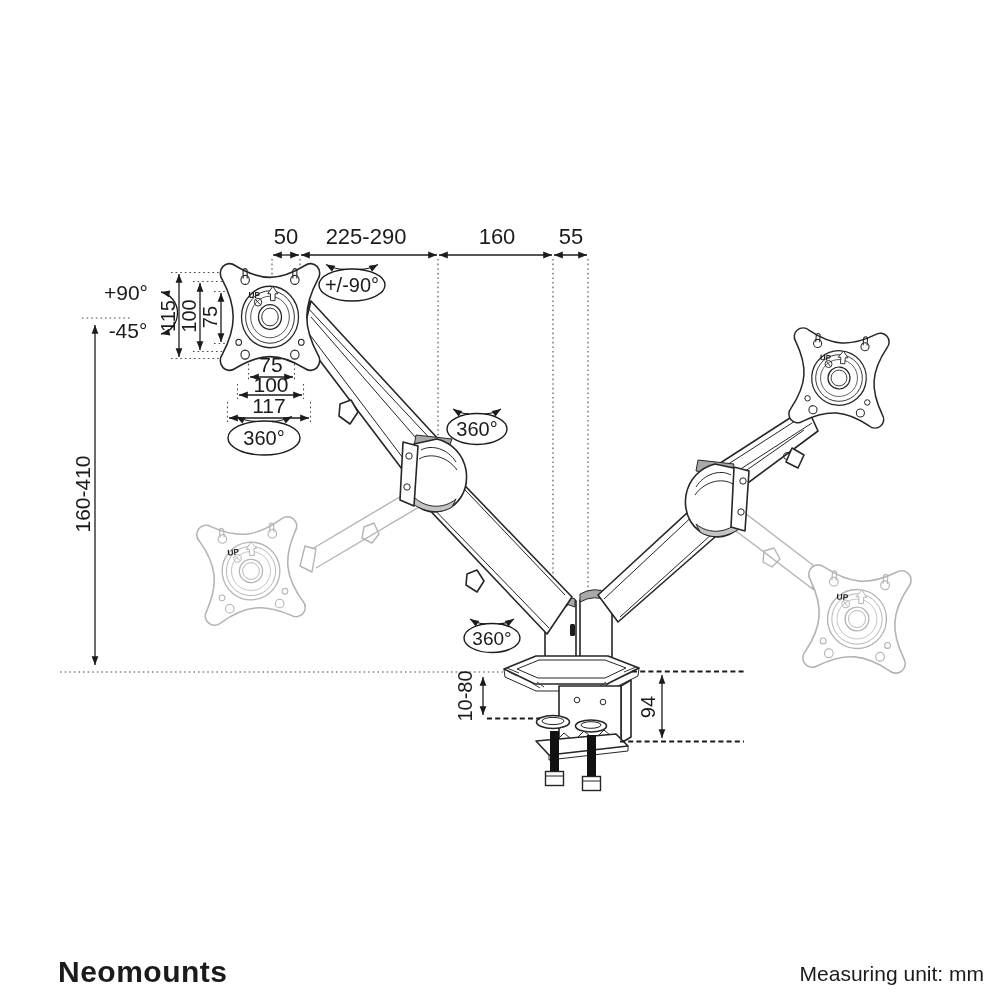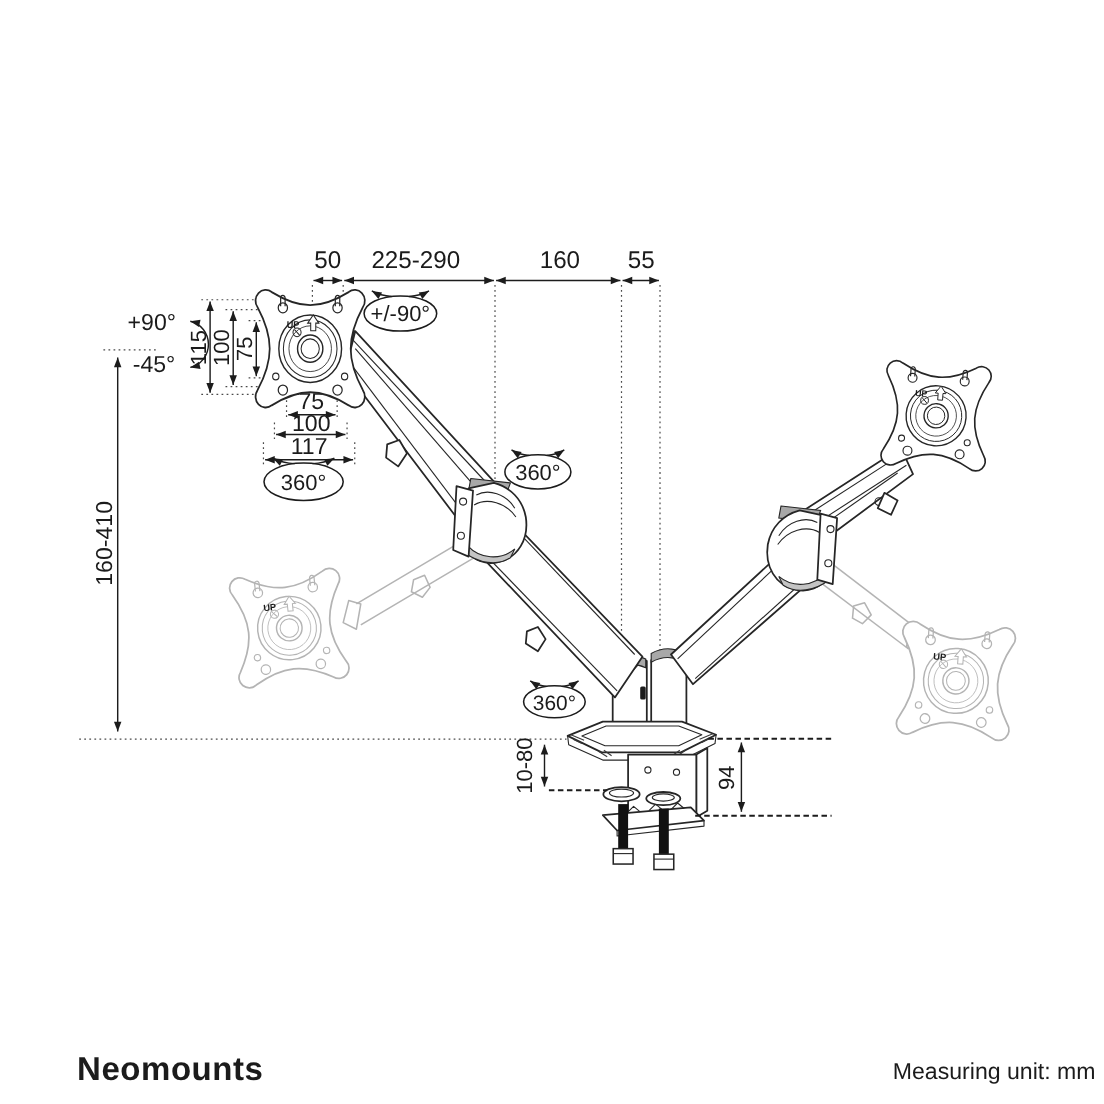--- a/index.html
+++ b/index.html
@@ -1,17 +1,17 @@
 <!DOCTYPE html>
 <html><head>
 <meta charset="utf-8">
 <style>
   html,body{margin:0;padding:0;background:#ffffff;}
   body{width:1004px;height:1004px;position:relative;font-family:"Liberation Sans",sans-serif;}
-  #stage{position:absolute;inset:0;padding-left:12px;}
+  #stage{position:absolute;inset:0;}
   svg text{font-family:"Liberation Sans",sans-serif;fill:#1b1b1b;}
   .dimline{stroke:#1c1c1c;stroke-width:1.3;fill:none;}
   .dotted{stroke:#4a4a4a;stroke-width:1.1;fill:none;stroke-dasharray:1.6 3;}
   .dashedb{stroke:#1c1c1c;stroke-width:1.8;fill:none;stroke-dasharray:5 3.2;}
   .art{stroke:#262626;stroke-width:1.6;fill:#ffffff;stroke-linejoin:round;}
   .artline{stroke:#262626;stroke-width:1;fill:none;stroke-linejoin:round;}
   .ghost{stroke:#b4b4b4;stroke-width:1.4;fill:none;stroke-linejoin:round;}
   .rotsym{stroke:#1c1c1c;stroke-width:1.4;fill:none;}
   .hatch{fill:#a8a8a8;stroke:#262626;stroke-width:1;}
   .hline{stroke:#3a3a3a;stroke-width:1;}

